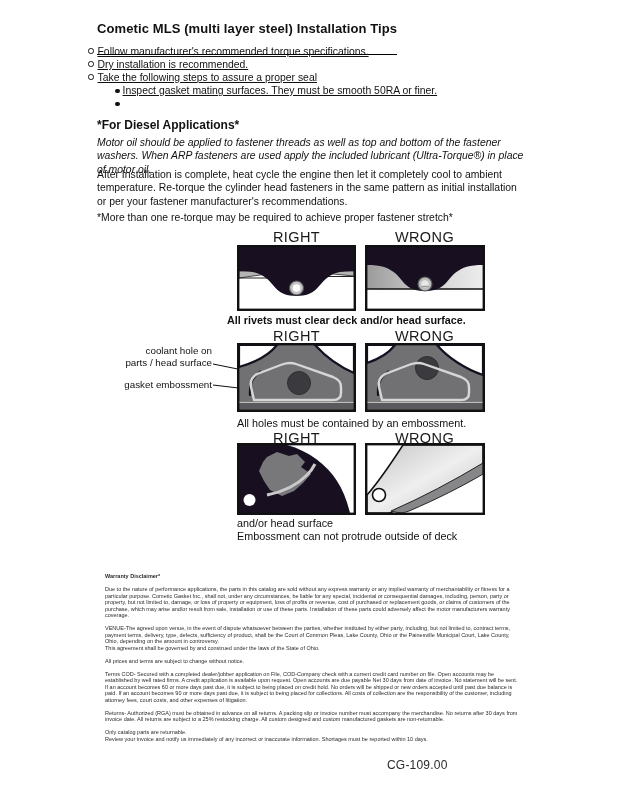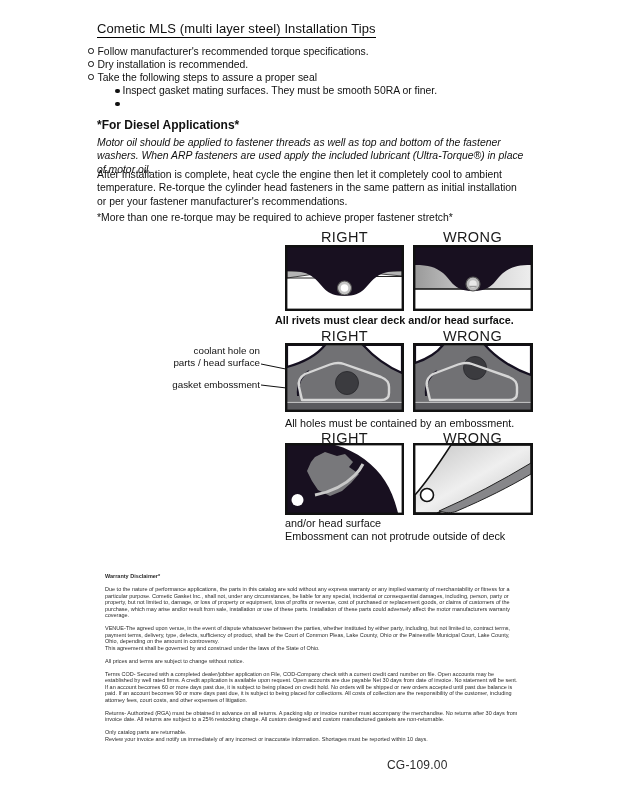--- a/index.html
+++ b/index.html
@@ -1,31 +1,31 @@
 <!DOCTYPE html>
 <html style="--panel-dark: #181020; --deck-gray: #b4b4b4; --gasket-gray: #717174; --hole-dark: #3b3b3f; --emboss-line: #d6d6d6; --band-dark: #5a5a5e;"><head>
 <meta charset="utf-8">
 <style>
   html,body{margin:0;padding:0;background:#fff;}
   body{width:618px;height:800px;font-family:"Liberation Sans",sans-serif;color:#111;position:relative;overflow:hidden;}
   .abs{position:absolute;}
 
-  .title{left:97px;top:21px;font-size:13px;font-weight:normal;border-bottom:1.7px solid #000;padding-bottom:1px;letter-spacing:.1px;}
+  .title{left:97px;top:21px;font-size:13px;font-weight:bold;border-bottom:1.7px solid #000;padding-bottom:18px;letter-spacing:.1px;}
 
   .bullets{left:88px;top:45px;font-size:10.4px;line-height:13px;width:510px;}
-  .b-row{white-space:nowrap;}
+  .b-row{white-space:nowrap;text-decoration:underline;}
   .b-sub{padding-left:27px;}
   .odot{display:inline-block;width:3.5px;height:3.5px;border:1px solid #111;border-radius:50%;margin-right:4px;vertical-align:1.5px;}
   .fdot{display:inline-block;width:4.5px;height:4.5px;background:#111;border-radius:50%;margin-right:3px;vertical-align:1px;}
 
   .diesel-h{left:97px;top:118px;font-size:12px;font-weight:bold;}
   .para{left:97px;width:432px;font-size:10.4px;line-height:13.4px;}
   .p1{top:136px;font-style:italic;} .p2{top:168px;} .p3{top:211px;}
 
-  .diagrams{left:0;top:228px;width:510px;height:320px;margin-left:48px;}
+  .diagrams{left:0;top:228px;width:510px;height:320px;}
   .dg-label{position:absolute;width:119px;text-align:center;font-size:14.5px;letter-spacing:.4px;color:#1a1a1a;}
   .dg-caption{position:absolute;font-size:10.8px;line-height:13px;color:#111;}
   .panel{position:absolute;}
   .side-label{position:absolute;font-size:9.8px;line-height:11.5px;text-align:right;color:#111;}
   .leader{position:absolute;left:0;top:0;pointer-events:none;}
 
   .legal{left:105px;top:573px;width:416px;height:175px;}
   .legal-inner{width:832px;transform:scale(0.5);transform-origin:0 0;font-size:11px;line-height:13px;color:#2b2b2b;}
   .lh{font-weight:bold;margin:0 0 13px 0;}
   .lp{margin:0 0 13px 0;}

